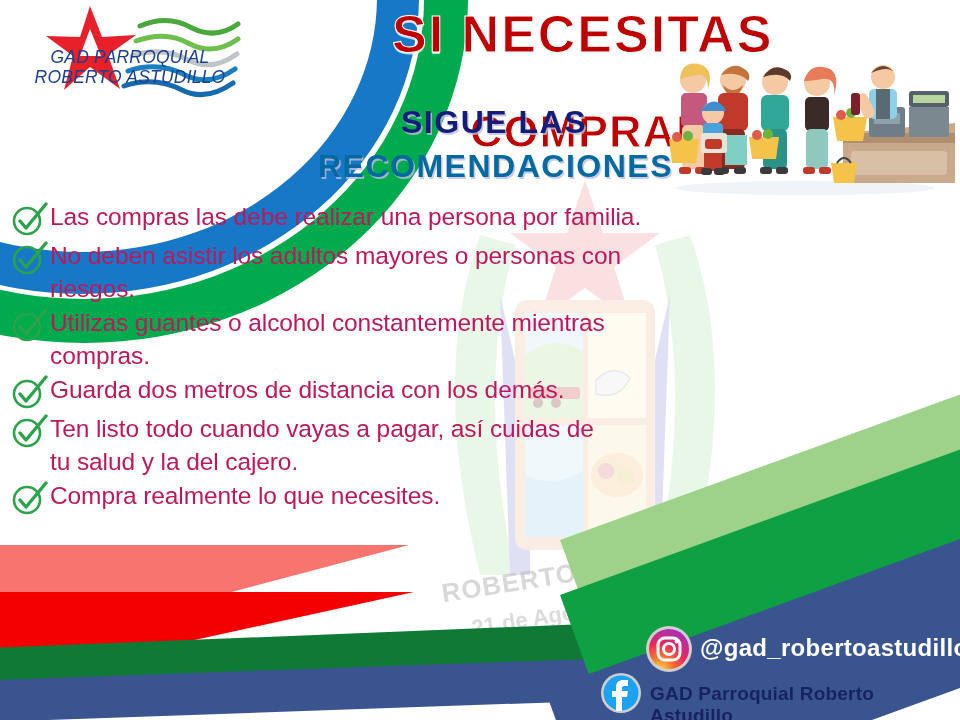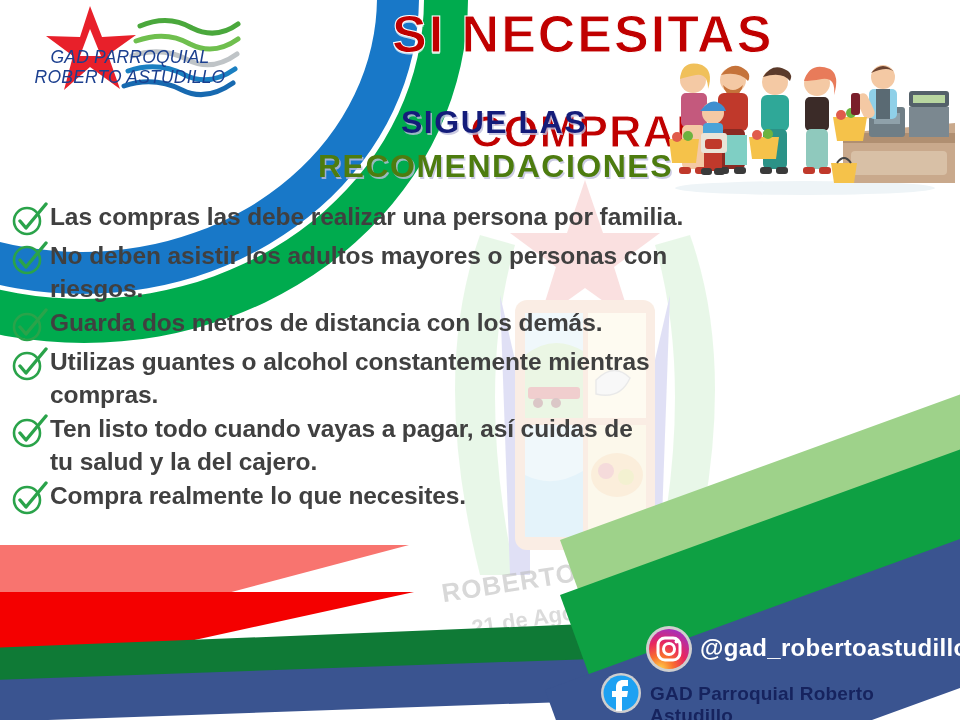--- a/index.html
+++ b/index.html
@@ -36,31 +36,31 @@
     font-size:52px;font-weight:bold;color:#c00000;
     letter-spacing:2px;line-height:52px;
     -webkit-text-stroke:1px #ffffff;text-shadow:0 2px 0 rgba(255,255,255,.7);}
   .h-comprar{position:absolute;left:470px;top:58px;
     font-size:45px;font-weight:bold;color:#c00000;letter-spacing:1px;margin-top:48px;
     -webkit-text-stroke:1px #ffffff;}
   .h-sigue{position:absolute;left:401px;top:104px;
     font-size:32px;font-weight:bold;color:#141c7a;letter-spacing:1.5px;
     text-shadow:1.5px 1.5px 0 rgba(190,190,220,.8);}
   .h-reco{position:absolute;left:318px;top:148px;
-    font-size:32px;font-weight:bold;color:#4d7c0f;letter-spacing:1.5px;
+    font-size:32px;font-weight:bold;color:#0369a1;letter-spacing:1.5px;
     text-shadow:1.5px 1.5px 0 rgba(190,190,220,.8);}
 
   
   .shoppers{position:absolute;left:655px;top:55px;width:300px;height:145px;}
 
   
   .list{position:absolute;left:10px;top:200px;width:930px;}
   .item{position:relative;display:flex;align-items:flex-start;margin-bottom:1px;}
   .chk{flex:0 0 auto;width:40px;height:36px;margin-top:2px;}
-  .itxt{font-size:24.5px;font-weight:bold;color:#404040;line-height:33px;
+  .itxt{font-size:24.5px;font-weight:normal;color:#be185d;line-height:33px;
     letter-spacing:-.1px;}
   .itxt .l2{display:block;}
 
   
   .bl-red-lite{position:absolute;left:-6px;top:545px;width:0;height:0;
     border-left:415px solid #f8746f;border-bottom:110px solid transparent;}
   .bl-red{position:absolute;left:-6px;top:592px;width:0;height:0;
     border-left:420px solid #f40000;border-bottom:92px solid transparent;}
   .bl-green{position:absolute;left:-10px;top:648px;width:620px;height:40px;
     background:#0f7a36;transform:rotate(-2.3deg);transform-origin:left top;}
@@ -233,32 +233,32 @@
       </div>
     </div>
 
 
     <div class="item">
       <svg class="chk" viewBox="0 0 40 36">
         <circle cx="17" cy="19" r="13" fill="none" stroke="#2aa34a" stroke-width="2.6"></circle>
         <path d="M10 19 l6 7 L36 2" fill="none" stroke="#2aa34a" stroke-width="3.4" stroke-linecap="round" stroke-linejoin="round"></path>
       </svg>
       <div class="itxt">
-        <span>Guarda dos metros de distancia con los demás.</span>
-      </div>
-    </div>
-
-    <div class="item">
-      <svg class="chk" viewBox="0 0 40 36">
-        <circle cx="17" cy="19" r="13" fill="none" stroke="#2aa34a" stroke-width="2.6"></circle>
-        <path d="M10 19 l6 7 L36 2" fill="none" stroke="#2aa34a" stroke-width="3.4" stroke-linecap="round" stroke-linejoin="round"></path>
-      </svg>
-      <div class="itxt">
         <span>Utilizas guantes o alcohol constantemente mientras</span>
         <span class="l2">compras.</span>
+      </div>
+    </div>
+
+    <div class="item">
+      <svg class="chk" viewBox="0 0 40 36">
+        <circle cx="17" cy="19" r="13" fill="none" stroke="#2aa34a" stroke-width="2.6"></circle>
+        <path d="M10 19 l6 7 L36 2" fill="none" stroke="#2aa34a" stroke-width="3.4" stroke-linecap="round" stroke-linejoin="round"></path>
+      </svg>
+      <div class="itxt">
+        <span>Guarda dos metros de distancia con los demás.</span>
       </div>
     </div>
 
     <div class="item">
       <svg class="chk" viewBox="0 0 40 36">
         <circle cx="17" cy="19" r="13" fill="none" stroke="#2aa34a" stroke-width="2.6"></circle>
         <path d="M10 19 l6 7 L36 2" fill="none" stroke="#2aa34a" stroke-width="3.4" stroke-linecap="round" stroke-linejoin="round"></path>
       </svg>
       <div class="itxt">
         <span>Ten listo todo cuando vayas a pagar, así cuidas de</span>

